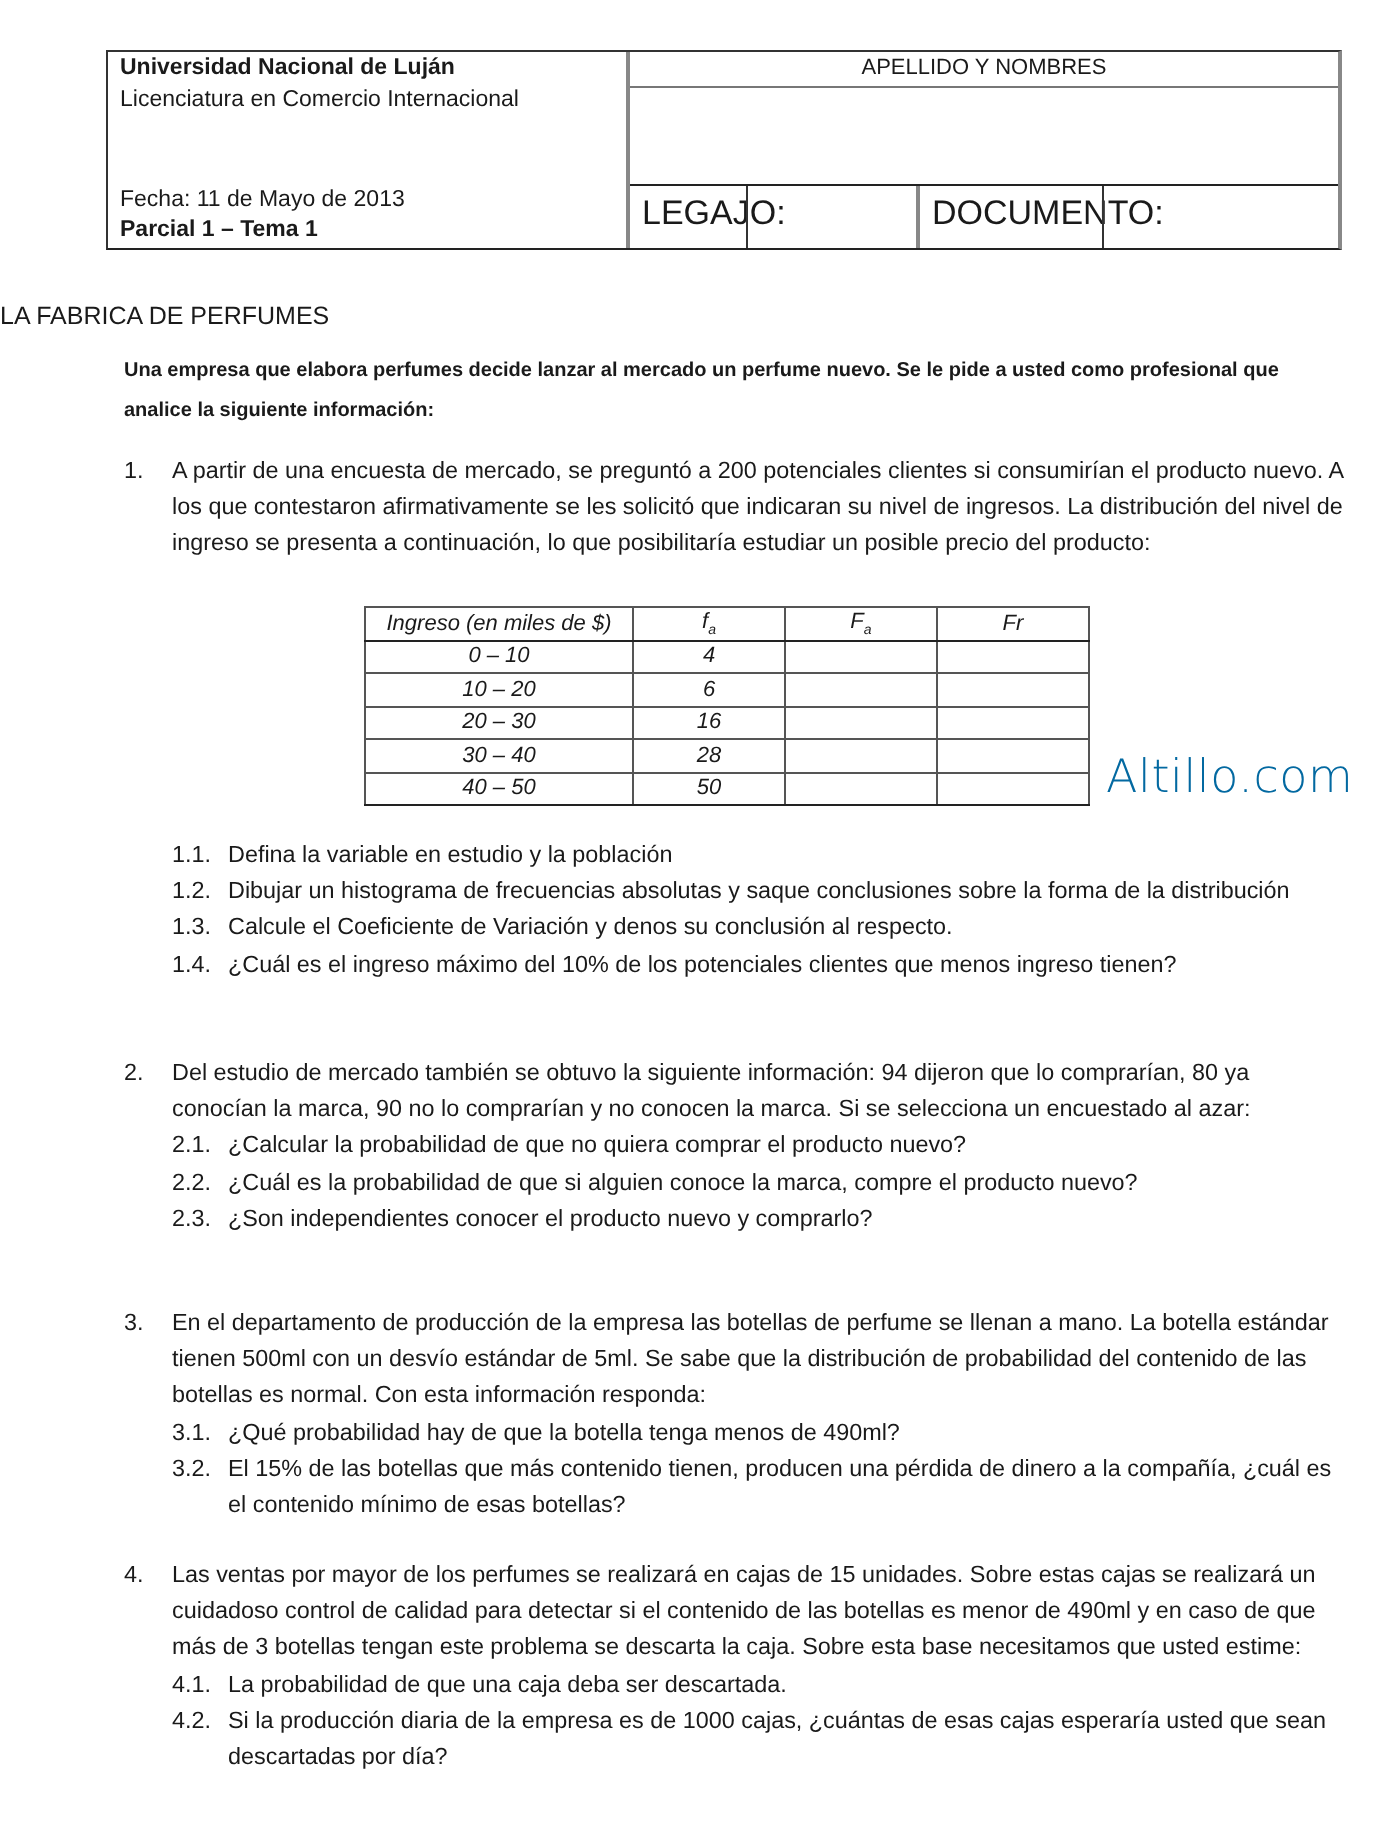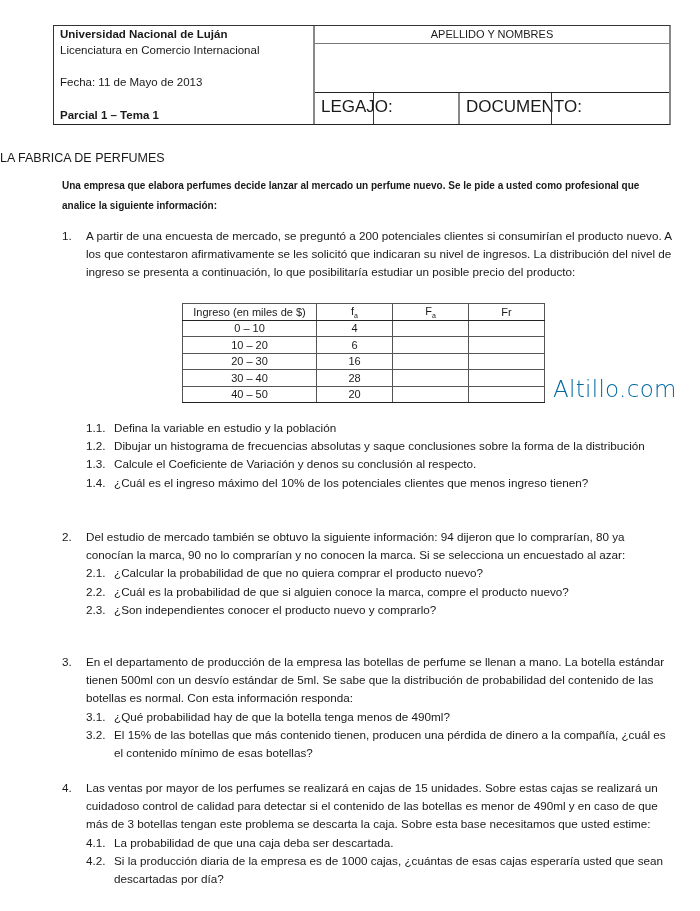--- a/index.html
+++ b/index.html
@@ -26,36 +26,36 @@
     .intro { position: absolute; left: 62px; top: 176px; width: 610px; font-size: 10px; font-weight: bold; line-height: 20px; }
 
     
     .q { position: absolute; left: 62px; width: 612px; font-size: 11.7px; line-height: 18.2px; }
     .q .num { position: absolute; left: 0; top: 0; }
     .q .body { margin-left: 24px; }
     .sub { position: relative; padding-left: 28px; }
     .sub .snum { position: absolute; left: 0; top: 0; }
 
     
-    .dt { position: absolute; left: 182px; top: 303px; border-collapse: collapse; font-size: 11px; }
+    .dt { position: absolute; left: 182px; top: 303px; border-collapse: collapse; font-size: 11px; font-style: italic; }
     .dt td, .dt th { border: 1px solid #555; height: 15.5px; padding: 0; text-align: center; font-weight: normal; }
     .dt th { border-bottom: 1.5px solid #222; }
     .dt tr.last td { border-bottom: 1.5px solid #222; }
     .dt sub { font-size: 7px; }
 
     .watermark { position: absolute; left: 553px; top: 376px; font-size: 23px; color: #0369a1; font-family: "DejaVu Sans", sans-serif; font-weight: 300; letter-spacing: 0.3px; }
   </style>
 </head>
 <body>
 
 <div class="hdr">
   <div class="hdr-left">
     <div class="l" style="top:2px; font-weight:bold;">Universidad Nacional de Luján</div>
     <div class="l" style="top:18px;">Licenciatura en Comercio Internacional</div>
-    <div class="l" style="top:50px;">Fecha: 11 de Mayo de 2013</div>
+    <div class="l" style="top:68px;">Fecha: 11 de Mayo de 2013</div>
     <div class="l" style="top:83px; font-weight:bold;">Parcial 1 – Tema  1</div>
   </div>
   <div class="hdr-right">
     <div class="hr-title">APELLIDO Y NOMBRES</div>
     <div style="position:absolute; left:0; right:0; top:18px; height:48px;"></div>
     <div class="hr-legajo">
       <div class="cell" style="left:0; width:58px;">LEGAJO:</div>
       <div class="vline" style="left:58px;"></div>
       <div class="cell" style="left:59px; width:84px;"></div>
       <div class="vline grey" style="left:143px;"></div>
@@ -101,21 +101,21 @@
     <td></td>
   </tr>
   <tr>
     <td>30  – 40</td>
     <td>28</td>
     <td></td>
     <td></td>
   </tr>
   <tr class="last">
     <td>40 – 50</td>
-    <td>20</td>
+    <td>50</td>
     <td></td>
     <td></td>
   </tr>
 </tbody>
   </table>
 
 <div class="watermark">Altillo.com</div>
 
 <div class="q" style="top:419px;">
   <div class="body">

